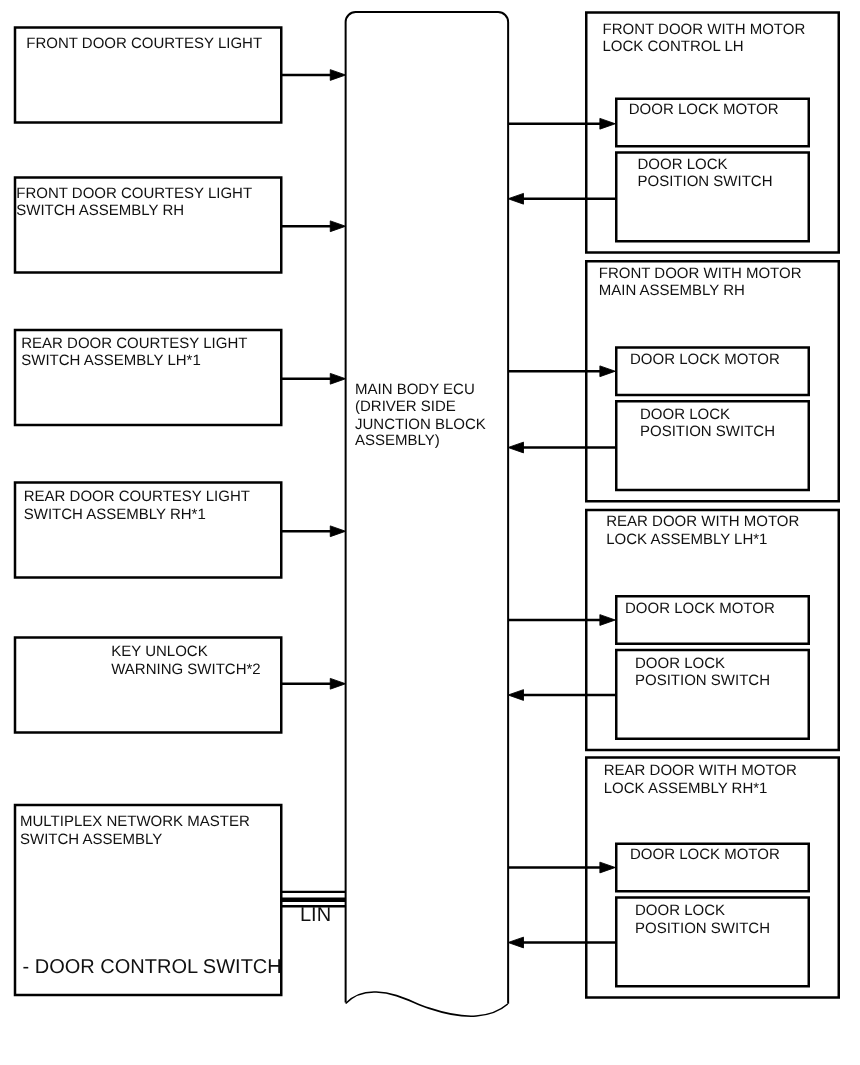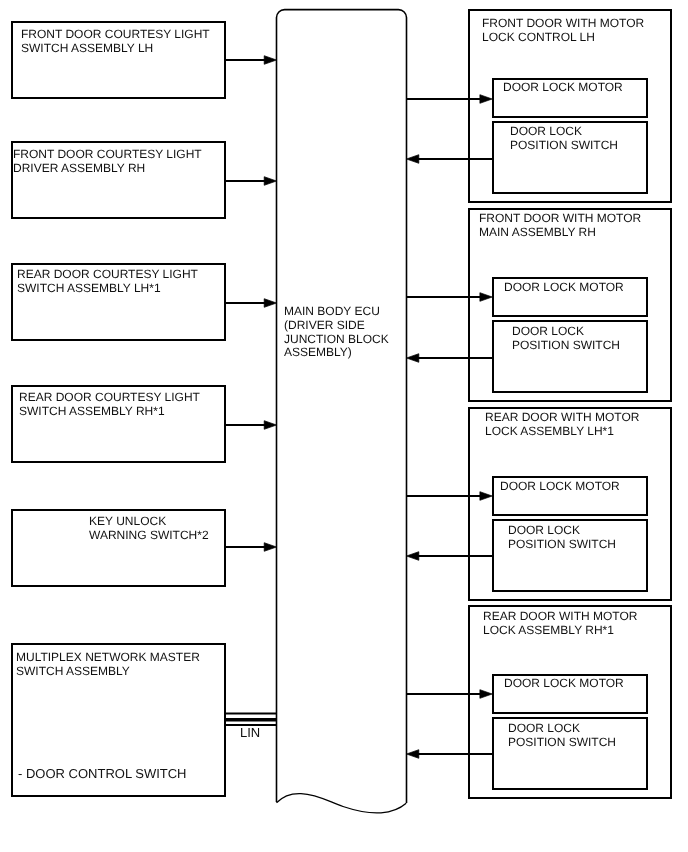--- a/index.html
+++ b/index.html
@@ -1,21 +1,21 @@
 <!DOCTYPE html>
 <html><head>
 <meta charset="utf-8">
 <title>Door Lock Control System Block Diagram</title>
 <style>
   html,body{margin:0;padding:0;background:#ffffff;}
   body{width:688px;height:852px;position:relative;overflow:hidden;
        font-family:"Liberation Sans",sans-serif;color:#000;}
   #root{position:absolute;left:0;top:0;width:624px;height:852px;background:#ffffff;}
   svg#lines{position:absolute;left:0;top:0;width:688px;height:852px;shape-rendering:geometricPrecision;}
-  .tl{position:absolute;white-space:pre;font-size:13px;line-height:14px;color:#111;
+  .tl{position:absolute;white-space:pre;font-size:16px;line-height:14px;color:#111;
       -webkit-font-smoothing:antialiased;text-rendering:geometricPrecision;}
 </style>
 </head>
 <body>
 
 <div id="root">
 <svg id="lines" viewBox="0 0 688 852">
   <rect x="12.00" y="22.00" width="213.00" height="76.00" fill="none" stroke="#000" stroke-width="2.0"></rect>
   <rect x="12.00" y="142.00" width="213.00" height="76.00" fill="none" stroke="#000" stroke-width="2.0"></rect>
   <rect x="12.00" y="264.00" width="213.00" height="76.00" fill="none" stroke="#000" stroke-width="2.0"></rect>
@@ -87,22 +87,22 @@
       </g>
   <g>
         <line x1="406.5" y1="694" x2="480.9" y2="694" stroke="#000" stroke-width="2.0"></line>
         <path d="M 492.2 694 L 479.9 689.7 L 479.9 698.3 Z" fill="#000" stroke="#000" stroke-width="0.7" stroke-linejoin="miter"></path>
       </g>
   <g>
         <line x1="493" y1="754" x2="417.8" y2="754" stroke="#000" stroke-width="2.0"></line>
         <path d="M 406.5 754 L 418.8 749.7 L 418.8 758.3 Z" fill="#000" stroke="#000" stroke-width="0.7" stroke-linejoin="miter"></path>
       </g>
 </svg>
-  <div class="tl" style="left:21px;top:27px;line-height:14px;font-size:12px;"><div>FRONT DOOR COURTESY LIGHT</div><div>SWITCH ASSEMBLY LH</div></div>
-  <div class="tl" style="left:13px;top:147px;line-height:14px;font-size:12px;"><div>FRONT DOOR COURTESY LIGHT</div><div>DRIVER ASSEMBLY RH</div></div>
+  <div class="tl" style="left:21px;top:27px;line-height:14px;font-size:12px;"><div>FRONT DOOR COURTESY LIGHT</div></div>
+  <div class="tl" style="left:13px;top:147px;line-height:14px;font-size:12px;"><div>FRONT DOOR COURTESY LIGHT</div><div>SWITCH ASSEMBLY RH</div></div>
   <div class="tl" style="left:17px;top:267px;line-height:14px;font-size:12px;"><div>REAR DOOR COURTESY LIGHT</div><div>SWITCH ASSEMBLY LH*1</div></div>
   <div class="tl" style="left:19px;top:390px;line-height:14px;font-size:12px;"><div>REAR DOOR COURTESY LIGHT</div><div>SWITCH ASSEMBLY RH*1</div></div>
   <div class="tl" style="left:48px;top:514px;line-height:14px;font-size:12px;margin-left:41px;"><div>KEY UNLOCK</div><div>WARNING SWITCH*2</div></div>
   <div class="tl" style="left:284px;top:305px;line-height:13.8px;font-size:12px;"><div>MAIN BODY ECU</div><div>(DRIVER SIDE</div><div>JUNCTION BLOCK</div><div>ASSEMBLY)</div></div>
   <div class="tl" style="left:16px;top:650px;line-height:14px;font-size:12px;"><div>MULTIPLEX NETWORK MASTER</div><div>SWITCH ASSEMBLY</div></div>
   <div class="tl" style="left:482px;top:17px;line-height:13.6px;font-size:12px;"><div>FRONT DOOR WITH MOTOR</div><div>LOCK CONTROL LH</div></div>
   <div class="tl" style="left:503px;top:81px;line-height:13.6px;font-size:12px;"><div>DOOR LOCK MOTOR</div></div>
   <div class="tl" style="left:510px;top:125px;line-height:13.6px;font-size:12px;"><div>DOOR LOCK</div><div>POSITION SWITCH</div></div>
   <div class="tl" style="left:479px;top:212px;line-height:13.6px;font-size:12px;"><div>FRONT DOOR WITH MOTOR</div><div>MAIN ASSEMBLY RH</div></div>
   <div class="tl" style="left:504px;top:281px;line-height:13.6px;font-size:12px;"><div>DOOR LOCK MOTOR</div></div>

